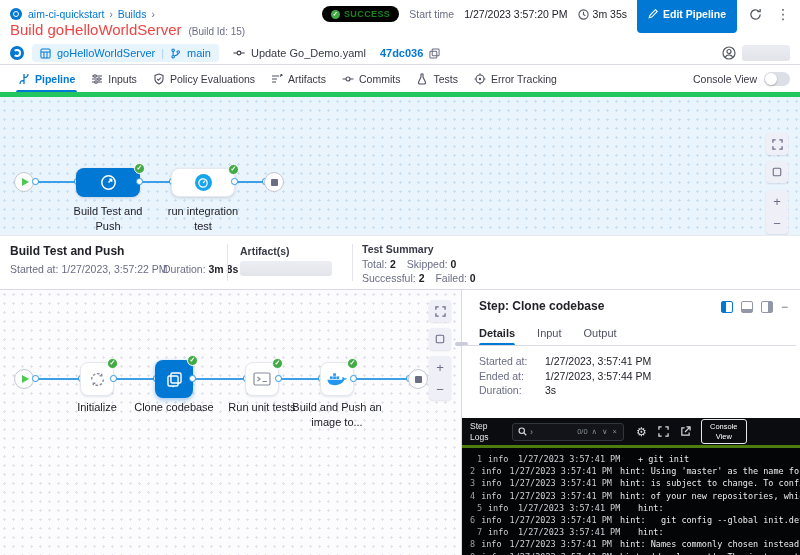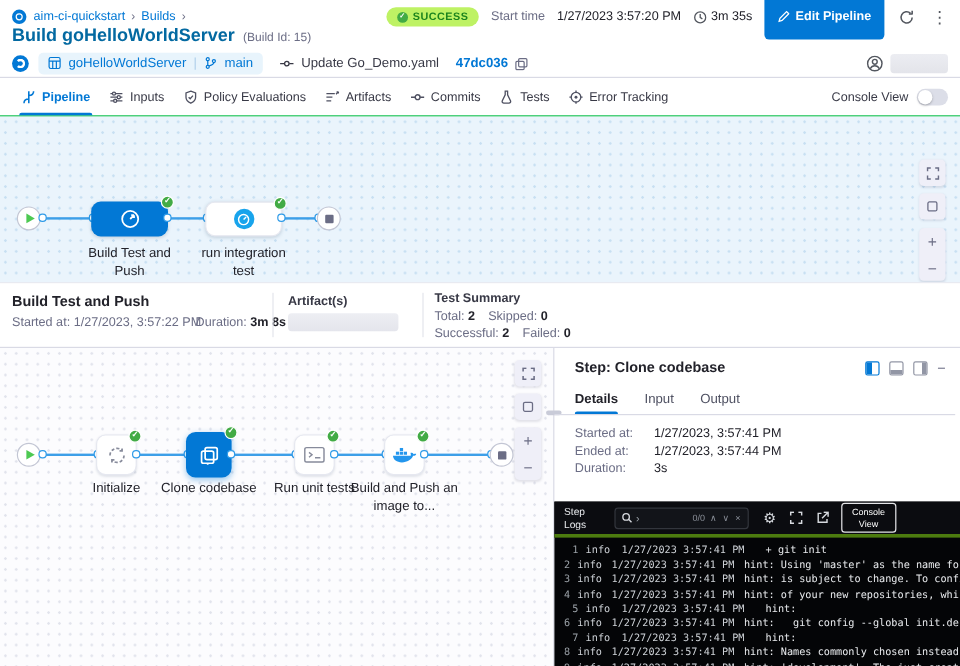--- a/index.html
+++ b/index.html
@@ -8,42 +8,42 @@
   svg { display:block; }
 
   
   .app-header { position:absolute; top:0; left:0; right:0; height:65px; background:#fff; border-bottom:1px solid #D9DAE5; z-index:5; }
   .breadcrumb-row { position:absolute; top:5px; left:10px; right:8px; height:18px; display:flex; align-items:center; }
   .crumb-icon { width:12px; height:12px; border-radius:50%; background:#0278D5; position:relative; margin-right:6px; }
   .crumb-icon::after { content:""; position:absolute; inset:3px; border-radius:50%; border:1.5px solid #fff; }
   .crumb-link { color:#0278D5; font-size:10.5px; text-decoration:none; }
   .crumb-sep { color:#6B6D85; font-size:10px; margin:0 5px; }
   .hdr-right { margin-left:auto; display:flex; align-items:center; gap:10px; }
-  .status-badge { display:flex; align-items:center; gap:4px; background:#bef264; color:#1B841D; font-size:9px; font-weight:bold; letter-spacing:.4px; border-radius:9px; padding:3px 9px; }
+  .status-badge { display:flex; align-items:center; gap:4px; background:#000000; color:#1B841D; font-size:9px; font-weight:bold; letter-spacing:.4px; border-radius:9px; padding:3px 9px; }
   .status-dot { width:9px; height:9px; border-radius:50%; background:#42AB45; color:#fff; font-size:6px; line-height:9px; text-align:center; }
   .hdr-label { color:#6B6D85; font-size:10.5px; }
   .hdr-value { color:#22222A; font-size:10.5px; }
   .clock-wrap { display:flex; align-items:center; gap:4px; }
   .btn-primary { display:flex; align-items:center; gap:5px; background:#0278D5; color:#fff; border:none; border-radius:4px; height:38px; padding:0 11px; font-size:10.5px; font-weight:bold; font-family:inherit; cursor:pointer; }
   .icon-btn { background:none; border:none; color:#53575F; font-size:14px; cursor:pointer; padding:0 2px; font-family:inherit; }
   .title-row { position:absolute; top:21px; left:10px; display:flex; align-items:baseline; gap:7px; }
-  .page-title { font-size:15px; font-weight:bold; color:#0369a1; }
+  .page-title { font-size:15px; font-weight:normal; color:#ef4444; }
   .build-id { font-size:10px; color:#6B6D85; }
   .meta-row { position:absolute; top:43px; left:10px; right:10px; height:20px; display:flex; align-items:center; }
   .pipe-icon { width:14px; height:14px; border-radius:50%; background:#0278D5; position:relative; margin-right:8px; }
   .pipe-icon::after { content:""; position:absolute; inset:3px; border-radius:50%; border:2px solid #fff; border-left-color:transparent; }
-  .repo-chip { display:flex; align-items:flex-start; gap:6px; background:#E8F4FC; border-radius:4px; padding:3px 8px; font-size:11px; color:#0278D5; font-weight:500; cursor:pointer; }
+  .repo-chip { display:flex; align-items:flex-end; gap:6px; background:#E8F4FC; border-radius:4px; padding:3px 8px; font-size:11px; color:#0278D5; font-weight:500; cursor:pointer; }
   .chip-div { color:#AFCFE9; font-size:11px; }
   .commit-wrap { display:flex; align-items:center; gap:6px; margin-left:14px; font-size:11px; color:#383946; }
   .sha { color:#0278D5; font-weight:bold; margin-left:8px; }
   .user-wrap { margin-left:auto; display:flex; align-items:center; gap:6px; }
   .redacted { width:48px; height:16px; border-radius:3px; background:linear-gradient(180deg,#ECEDF2,#E3E4EA); }
 
   
-  .tabs-bar { position:absolute; top:66px; left:0; right:0; height:31px; background:#fff; border-bottom:1px solid #22c55e; display:flex; align-items:stretch; padding:0 10px; z-index:4; }
+  .tabs-bar { position:absolute; top:66px; left:0; right:0; height:31px; background:#fff; border-bottom:5px solid #22c55e; display:flex; align-items:stretch; padding:0 10px; z-index:4; }
   .tab { display:flex; align-items:center; gap:5px; font-size:10.5px; color:#383946; padding:0 8px; position:relative; cursor:pointer; }
   .tab .ticon { color:#4F5162; }
   .tab.active { color:#0278D5; font-weight:bold; }
   .tab.active .ticon { color:#0278D5; }
   .tab.active::after { content:""; position:absolute; left:6px; right:6px; bottom:0; height:2.5px; background:#0278D5; border-radius:2px 2px 0 0; }
   .console-toggle { margin-left:auto; display:flex; align-items:center; gap:7px; font-size:10.5px; color:#383946; }
   .toggle { width:26px; height:14px; border-radius:7px; background:#DCDEE8; position:relative; cursor:pointer; }
   .toggle .knob { position:absolute; left:1px; top:1px; width:12px; height:12px; border-radius:50%; background:#fff; box-shadow:0 1px 2px rgba(0,0,0,.25); }
 
   

